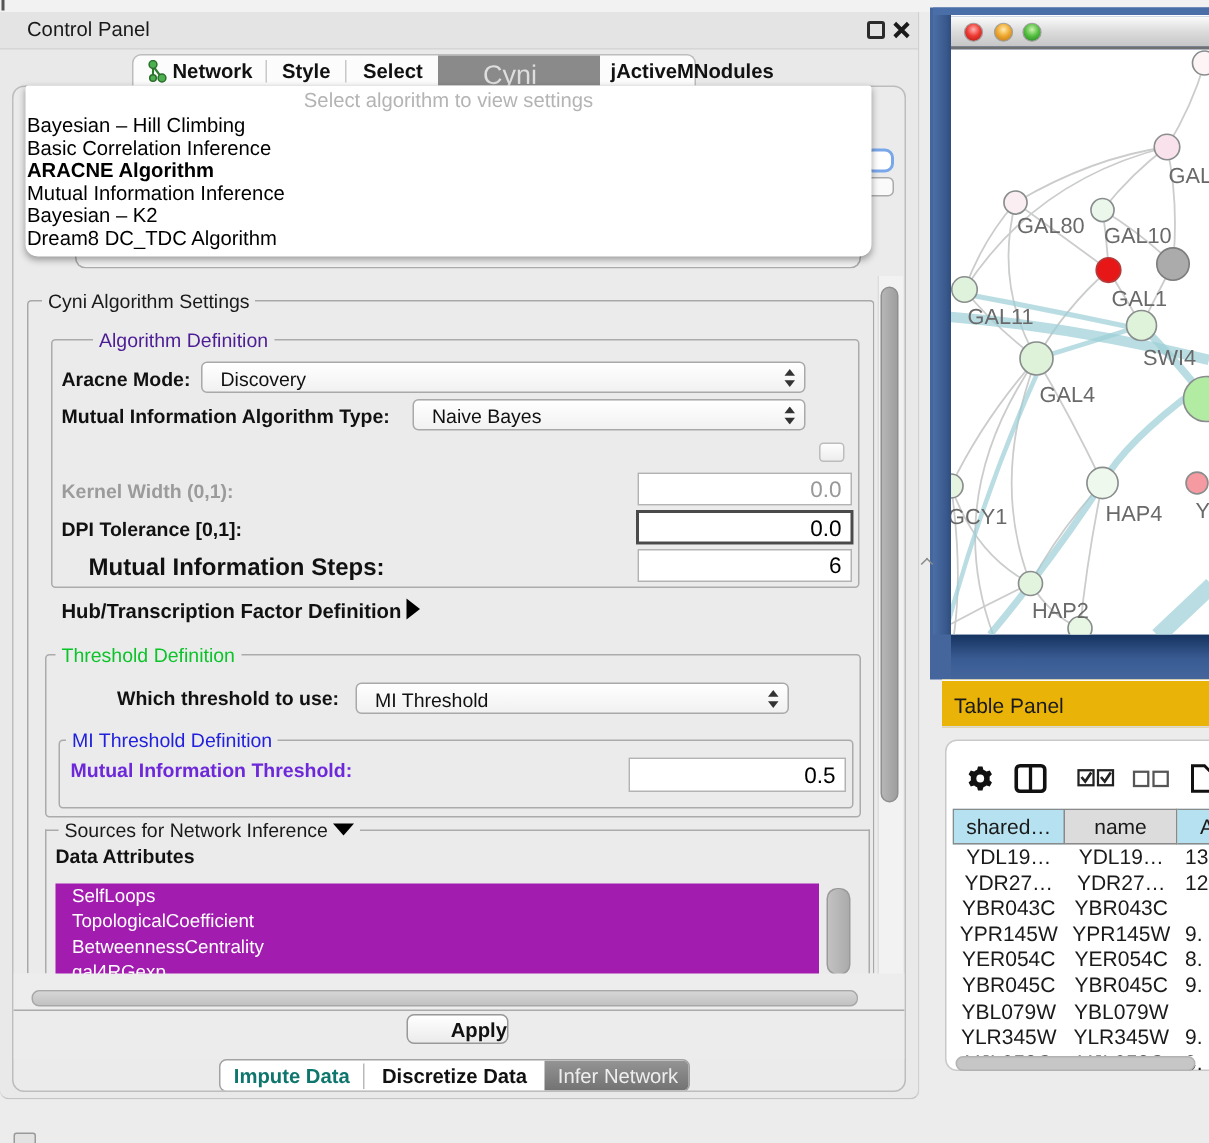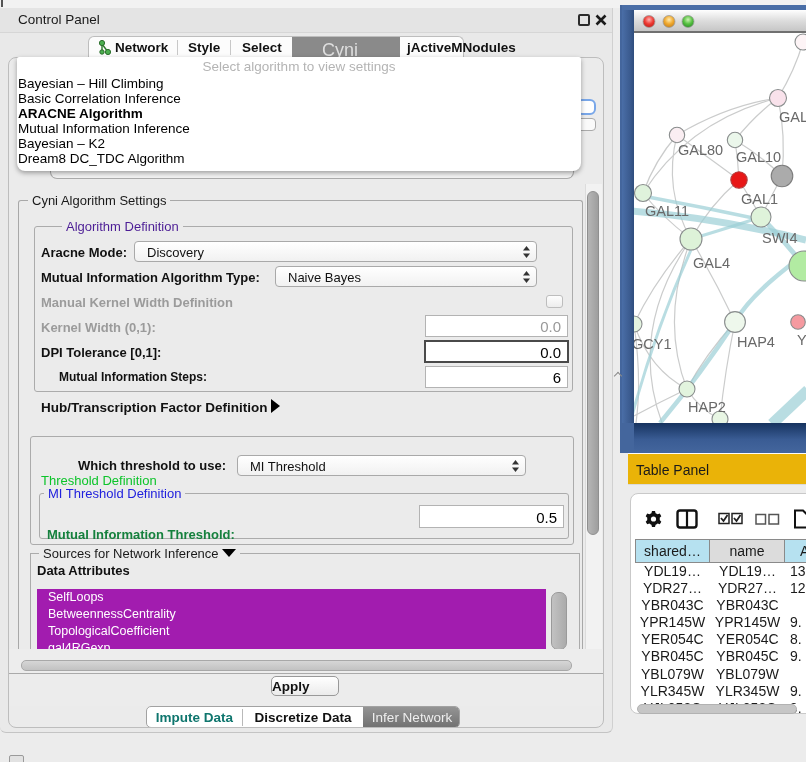--- a/index.html
+++ b/index.html
@@ -73,73 +73,72 @@
             </svg>
         </div>
         <div class="abs bold" style="left:6px;top:43px;font-size:13px;color:#111;">Mutual Information Algorithm Type:</div>
         <div class="combo" style="left:240px;top:39px;width:262px;height:21px;">
           <div style="padding:3px 0 0 12px;">Naive Bayes</div>
           <svg class="arr" width="9" height="12" viewBox="0 0 9 12">
               <path d="M4.5 0 L8 4.5 L1 4.5 Z" fill="#333"></path>
               <path d="M4.5 12 L8 7.5 L1 7.5 Z" fill="#333"></path>
             </svg>
         </div>
-        <div class="abs bold" style="left:6px;top:68px;font-size:13px;color:#9b9b9b;">Manual Kernel Width Definition</div>
         <div class="abs" style="left:511px;top:68px;width:17px;height:13px;background:linear-gradient(#fdfdfd,#ededed);border:1px solid #bdbdbd;border-radius:3px;"></div>
         <div class="abs bold" style="left:6px;top:93px;font-size:13px;color:#9b9b9b;">Kernel Width (0,1):</div>
         <div class="inputf" style="left:390px;top:88px;width:143px;height:22px;color:#999;padding:2px 6px 0 0;">0.0</div>
         <div class="abs bold" style="left:6px;top:118px;font-size:13px;color:#111;">DPI Tolerance [0,1]:</div>
         <div class="inputf" style="left:389px;top:113px;width:145px;height:23px;border:2px solid #4a4a4a;color:#000;padding:2px 6px 0 0;">0.0</div>
-        <div class="abs bold" style="left:6px;top:143px;font-size:12px;color:#111;padding-left:18px;">Mutual Information Steps:</div>
+        <div class="abs bold" style="left:6px;top:143px;font-size:16px;color:#111;padding-left:18px;">Mutual Information Steps:</div>
         <div class="inputf" style="left:390px;top:139px;width:143px;height:22px;color:#000;padding:2px 6px 0 0;">6</div>
       </div>
 
       <div class="abs bold" style="left:22px;top:199px;font-size:13.5px;color:#111;">Hub/Transcription Factor Definition</div>
       <div class="abs" style="left:252px;top:198px;width:0;height:0;border-left:9px solid #000;border-top:7px solid transparent;border-bottom:7px solid transparent;"></div>
 
       <div class="abs" style="left:11px;top:235px;width:544px;height:109px;border:1px solid #ababab;border-radius:3px;">
-        <div class="fs-title" style="left:6px;color:#0cc42a;margin-top:44px;">Threshold Definition</div>
+        <div class="fs-title" style="left:6px;color:#0cc42a;">Threshold Definition</div>
         <div class="abs bold" style="left:47px;top:21px;font-size:13px;color:#111;">Which threshold to use:</div>
         <div class="combo" style="left:206px;top:18px;width:289px;height:21px;">
           <div style="padding:3px 0 0 12px;">MI Threshold</div>
           <svg class="arr" width="9" height="12" viewBox="0 0 9 12">
               <path d="M4.5 0 L8 4.5 L1 4.5 Z" fill="#333"></path>
               <path d="M4.5 12 L8 7.5 L1 7.5 Z" fill="#333"></path>
             </svg>
         </div>
 
         <div class="abs" style="left:8px;top:56px;width:530px;height:46px;border:1px solid #ababab;border-radius:3px;">
           <div class="fs-title" style="left:4px;color:#2121dd;">MI Threshold Definition</div>
-          <div class="abs bold" style="left:7px;top:33px;font-size:13px;color:#15803d;">Mutual Information Threshold:</div>
+          <div class="abs bold" style="left:7px;top:12px;font-size:13px;color:#6d28d9;">Mutual Information Threshold:</div>
           <div class="inputf" style="left:379px;top:11px;width:145px;height:23px;color:#000;padding:3px 6px 0 0;">0.5</div>
         </div>
       </div>
 
       <div class="abs" style="left:11px;top:352px;width:550px;height:96px;border:1px solid #ababab;border-bottom:none;">
         <div class="fs-title" style="left:8px;color:#1a1a1a;">Sources for Network Inference <span style="display:inline-block;width:0;height:0;border-top:8px solid #000;border-left:7px solid transparent;border-right:7px solid transparent;vertical-align:1px;"></span></div>
         <div class="abs bold" style="left:6px;top:9px;font-size:13px;color:#111;">Data Attributes</div>
         <div class="abs" style="left:6px;top:35px;width:509px;height:61px;background:#a21caf;color:#fff;font-size:12.5px;line-height:17px;overflow:hidden;">
           <div style="padding-left:11px;">SelfLoops</div>
+          <div style="padding-left:11px;">TopologicalCoefficient</div>
           <div style="padding-left:11px;">BetweennessCentrality</div>
-          <div style="padding-left:11px;">TopologicalCoefficient</div>
           <div style="padding-left:11px;">gal4RGexp</div>
         </div>
         <div class="abs" style="left:520px;top:38px;width:16px;height:58px;background:linear-gradient(90deg,#c2c2c2,#ababab);border:1px solid #9a9a9a;border-radius:7px;"></div>
       </div>
     </div>
 
     <div class="abs" style="left:576px;top:126px;width:17px;height:466px;background:#f2f2f2;border-left:1px solid #dcdcdc;"></div>
     <div class="abs" style="left:578px;top:133px;width:12px;height:344px;background:linear-gradient(90deg,#b6b6b6,#9e9e9e);border:1px solid #8f8f8f;border-radius:6px;"></div>
 
     <div class="abs" style="left:0;top:591px;width:594px;height:24px;background:#ededed;"></div>
     <div class="abs" style="left:12px;top:602px;width:551px;height:11px;background:linear-gradient(#d6d6d6,#c2c2c2);border:1px solid #a8a8a8;border-radius:5px;"></div>
     <div class="abs" style="left:0;top:615px;width:594px;height:1px;background:#aaa;"></div>
 
     <div class="abs" style="left:0;top:616px;width:594px;height:32px;background:#ececec;">
-      <div class="abs" style="left:262px;top:2px;width:68px;height:20px;background:linear-gradient(#ffffff,#ebebeb);border:1px solid #999;border-radius:5px;text-align:left;font-size:13.5px;font-weight:bold;color:#111;padding-top:2px;">Apply</div>
+      <div class="abs" style="left:262px;top:2px;width:68px;height:20px;background:linear-gradient(#ffffff,#ebebeb);border:1px solid #999;border-radius:5px;text-align:right;font-size:13.5px;font-weight:bold;color:#111;padding-top:2px;">Apply</div>
     </div>
 
     <div class="abs" style="left:137px;top:648px;width:314px;height:22px;background:#fff;border:1px solid #a2a2a2;border-radius:5px;overflow:hidden;font-size:13.5px;font-weight:bold;">
       <div class="abs" style="left:0;top:0;width:95px;height:22px;text-align:center;padding-top:3px;color:#0f766e;">Impute Data</div>
       <div class="abs" style="left:95px;top:2px;width:1px;height:17px;background:#b9b9b9;"></div>
       <div class="abs" style="left:96px;top:0;width:120px;height:22px;text-align:center;padding-top:3px;color:#111;">Discretize Data</div>
       <div class="abs" style="left:216px;top:0;width:98px;height:22px;background:linear-gradient(#949494,#6f6f6f);text-align:center;padding-top:3px;color:#eee;font-weight:normal;">Infer Network</div>
     </div>
   </div>
 

